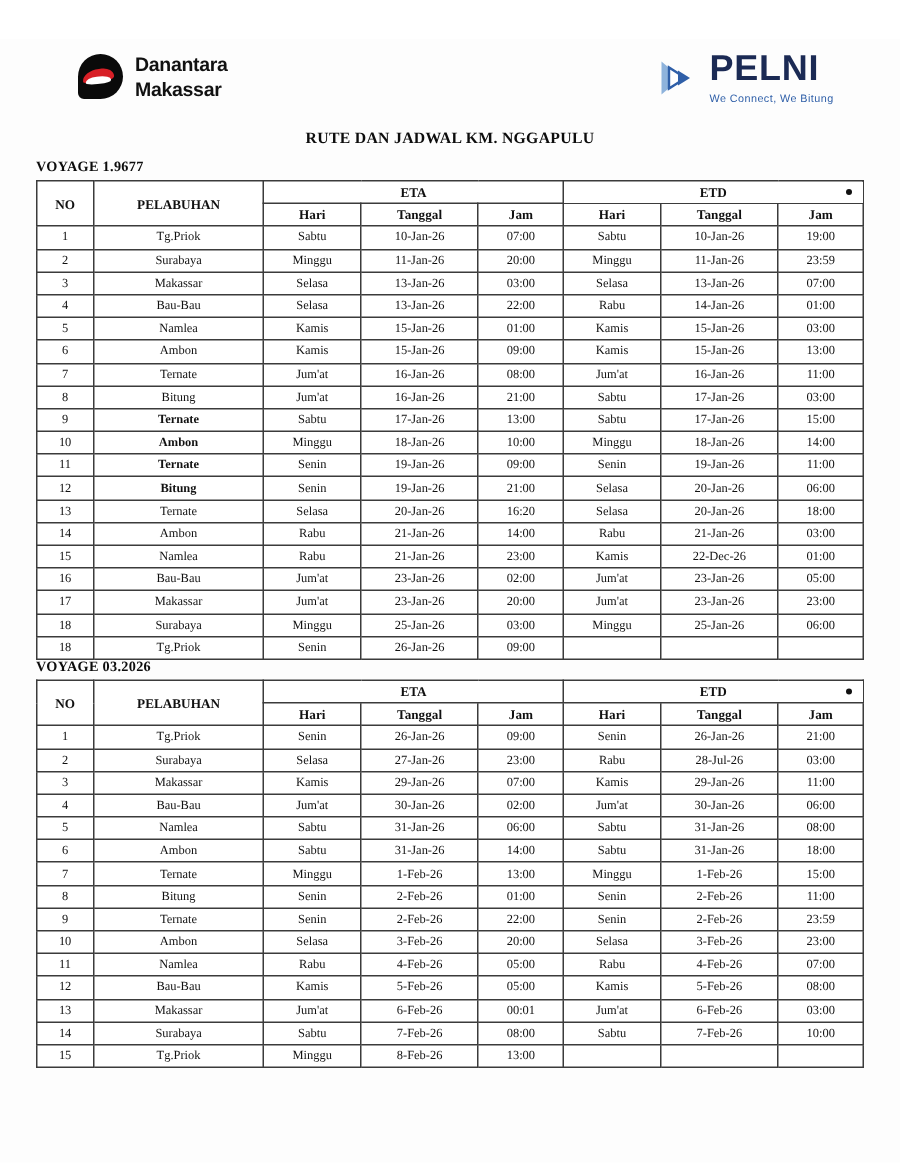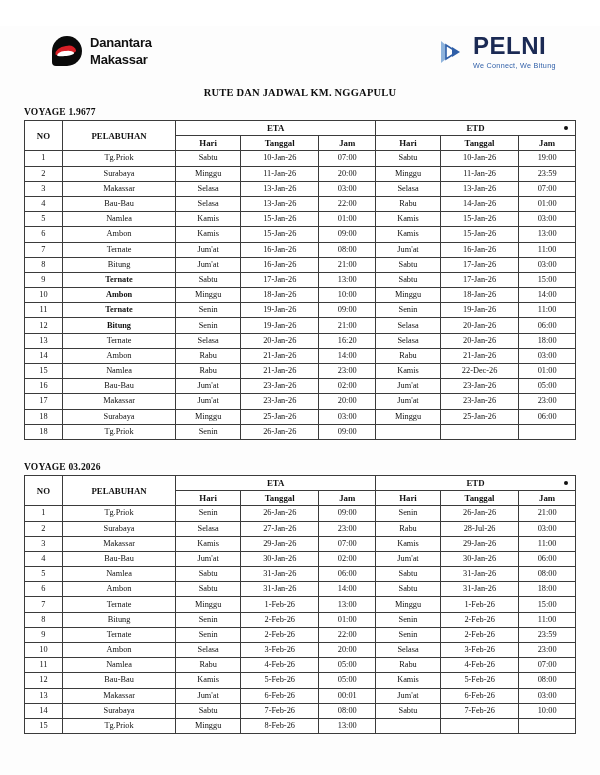--- a/index.html
+++ b/index.html
@@ -124,21 +124,21 @@
     font-family: "Liberation Serif", serif;
     font-weight: bold;
     font-size: 10.5px;
     line-height: 13px;
     letter-spacing: 0.2px;
     color: #0d0d0d;
   }
 
   
   .voyage-block { margin: 0 24px; }
-  .voyage-block.second { margin-top: 22px; }
+  .voyage-block.second { }
 
   .voyage-label {
     font-family: "Liberation Serif", serif;
     font-weight: bold;
     font-size: 9.5px;
     color: #0d0d0d;
     margin-bottom: 3px;
     letter-spacing: 0.2px;
   }
 

